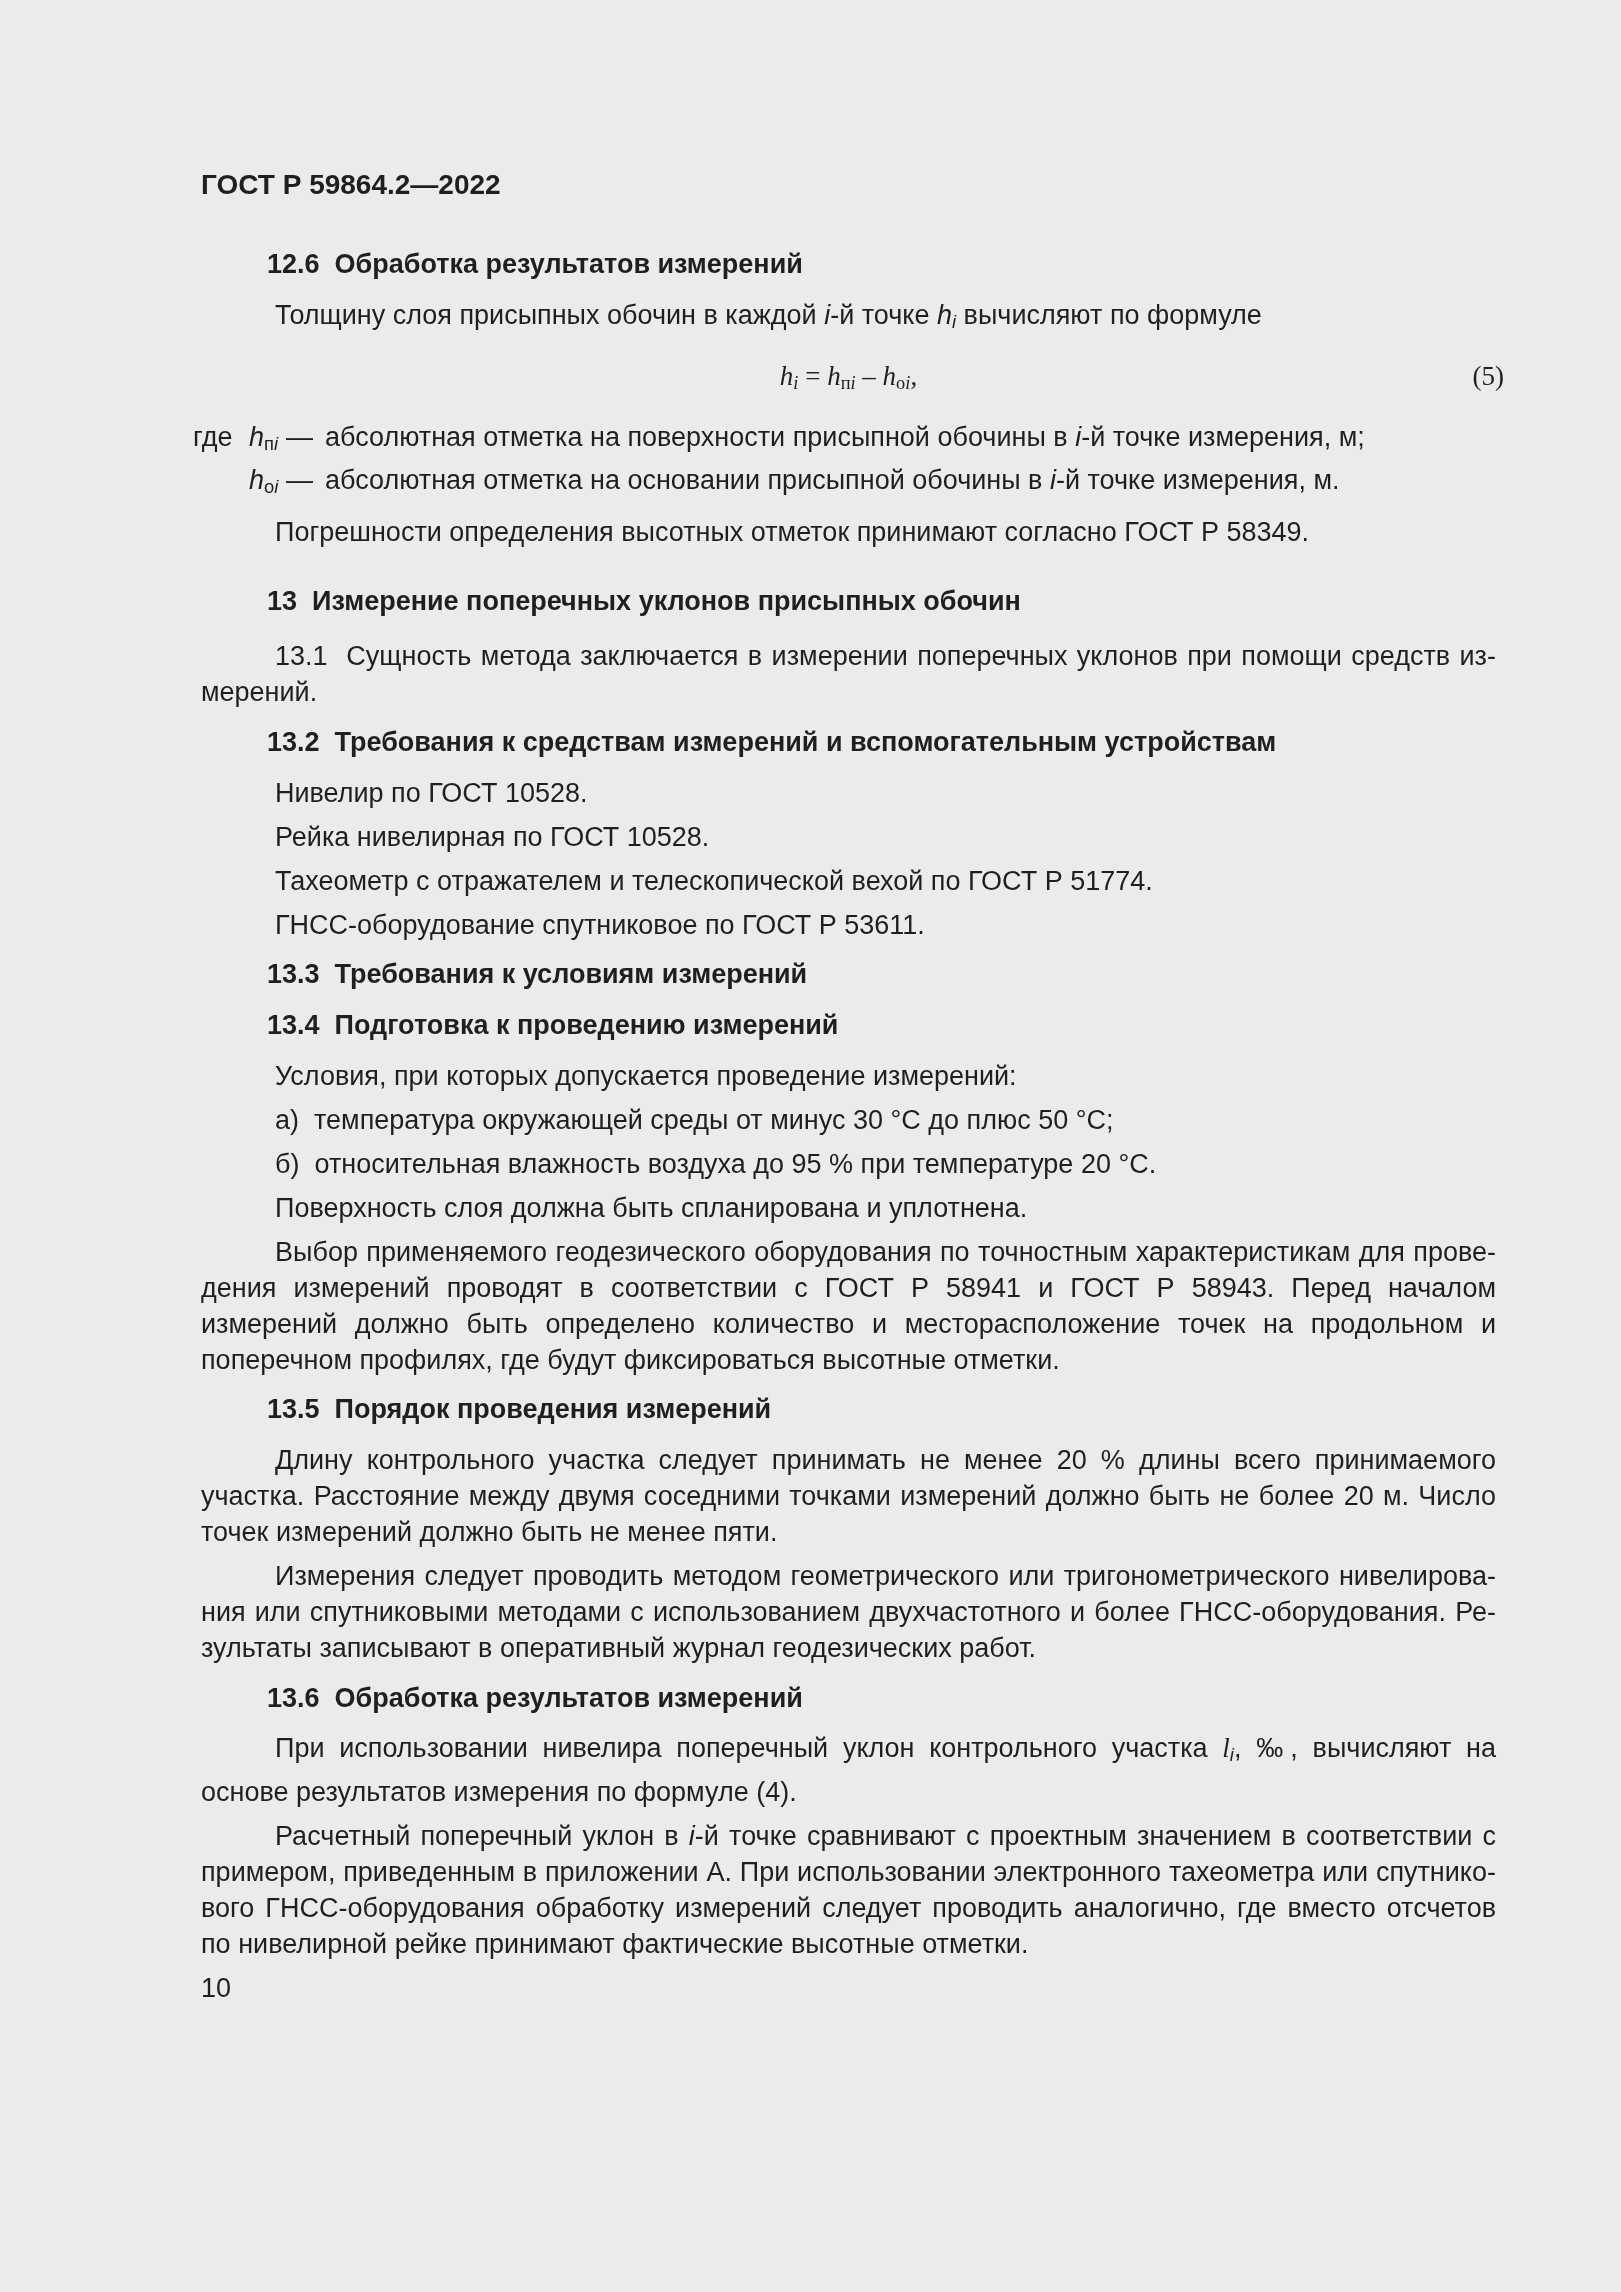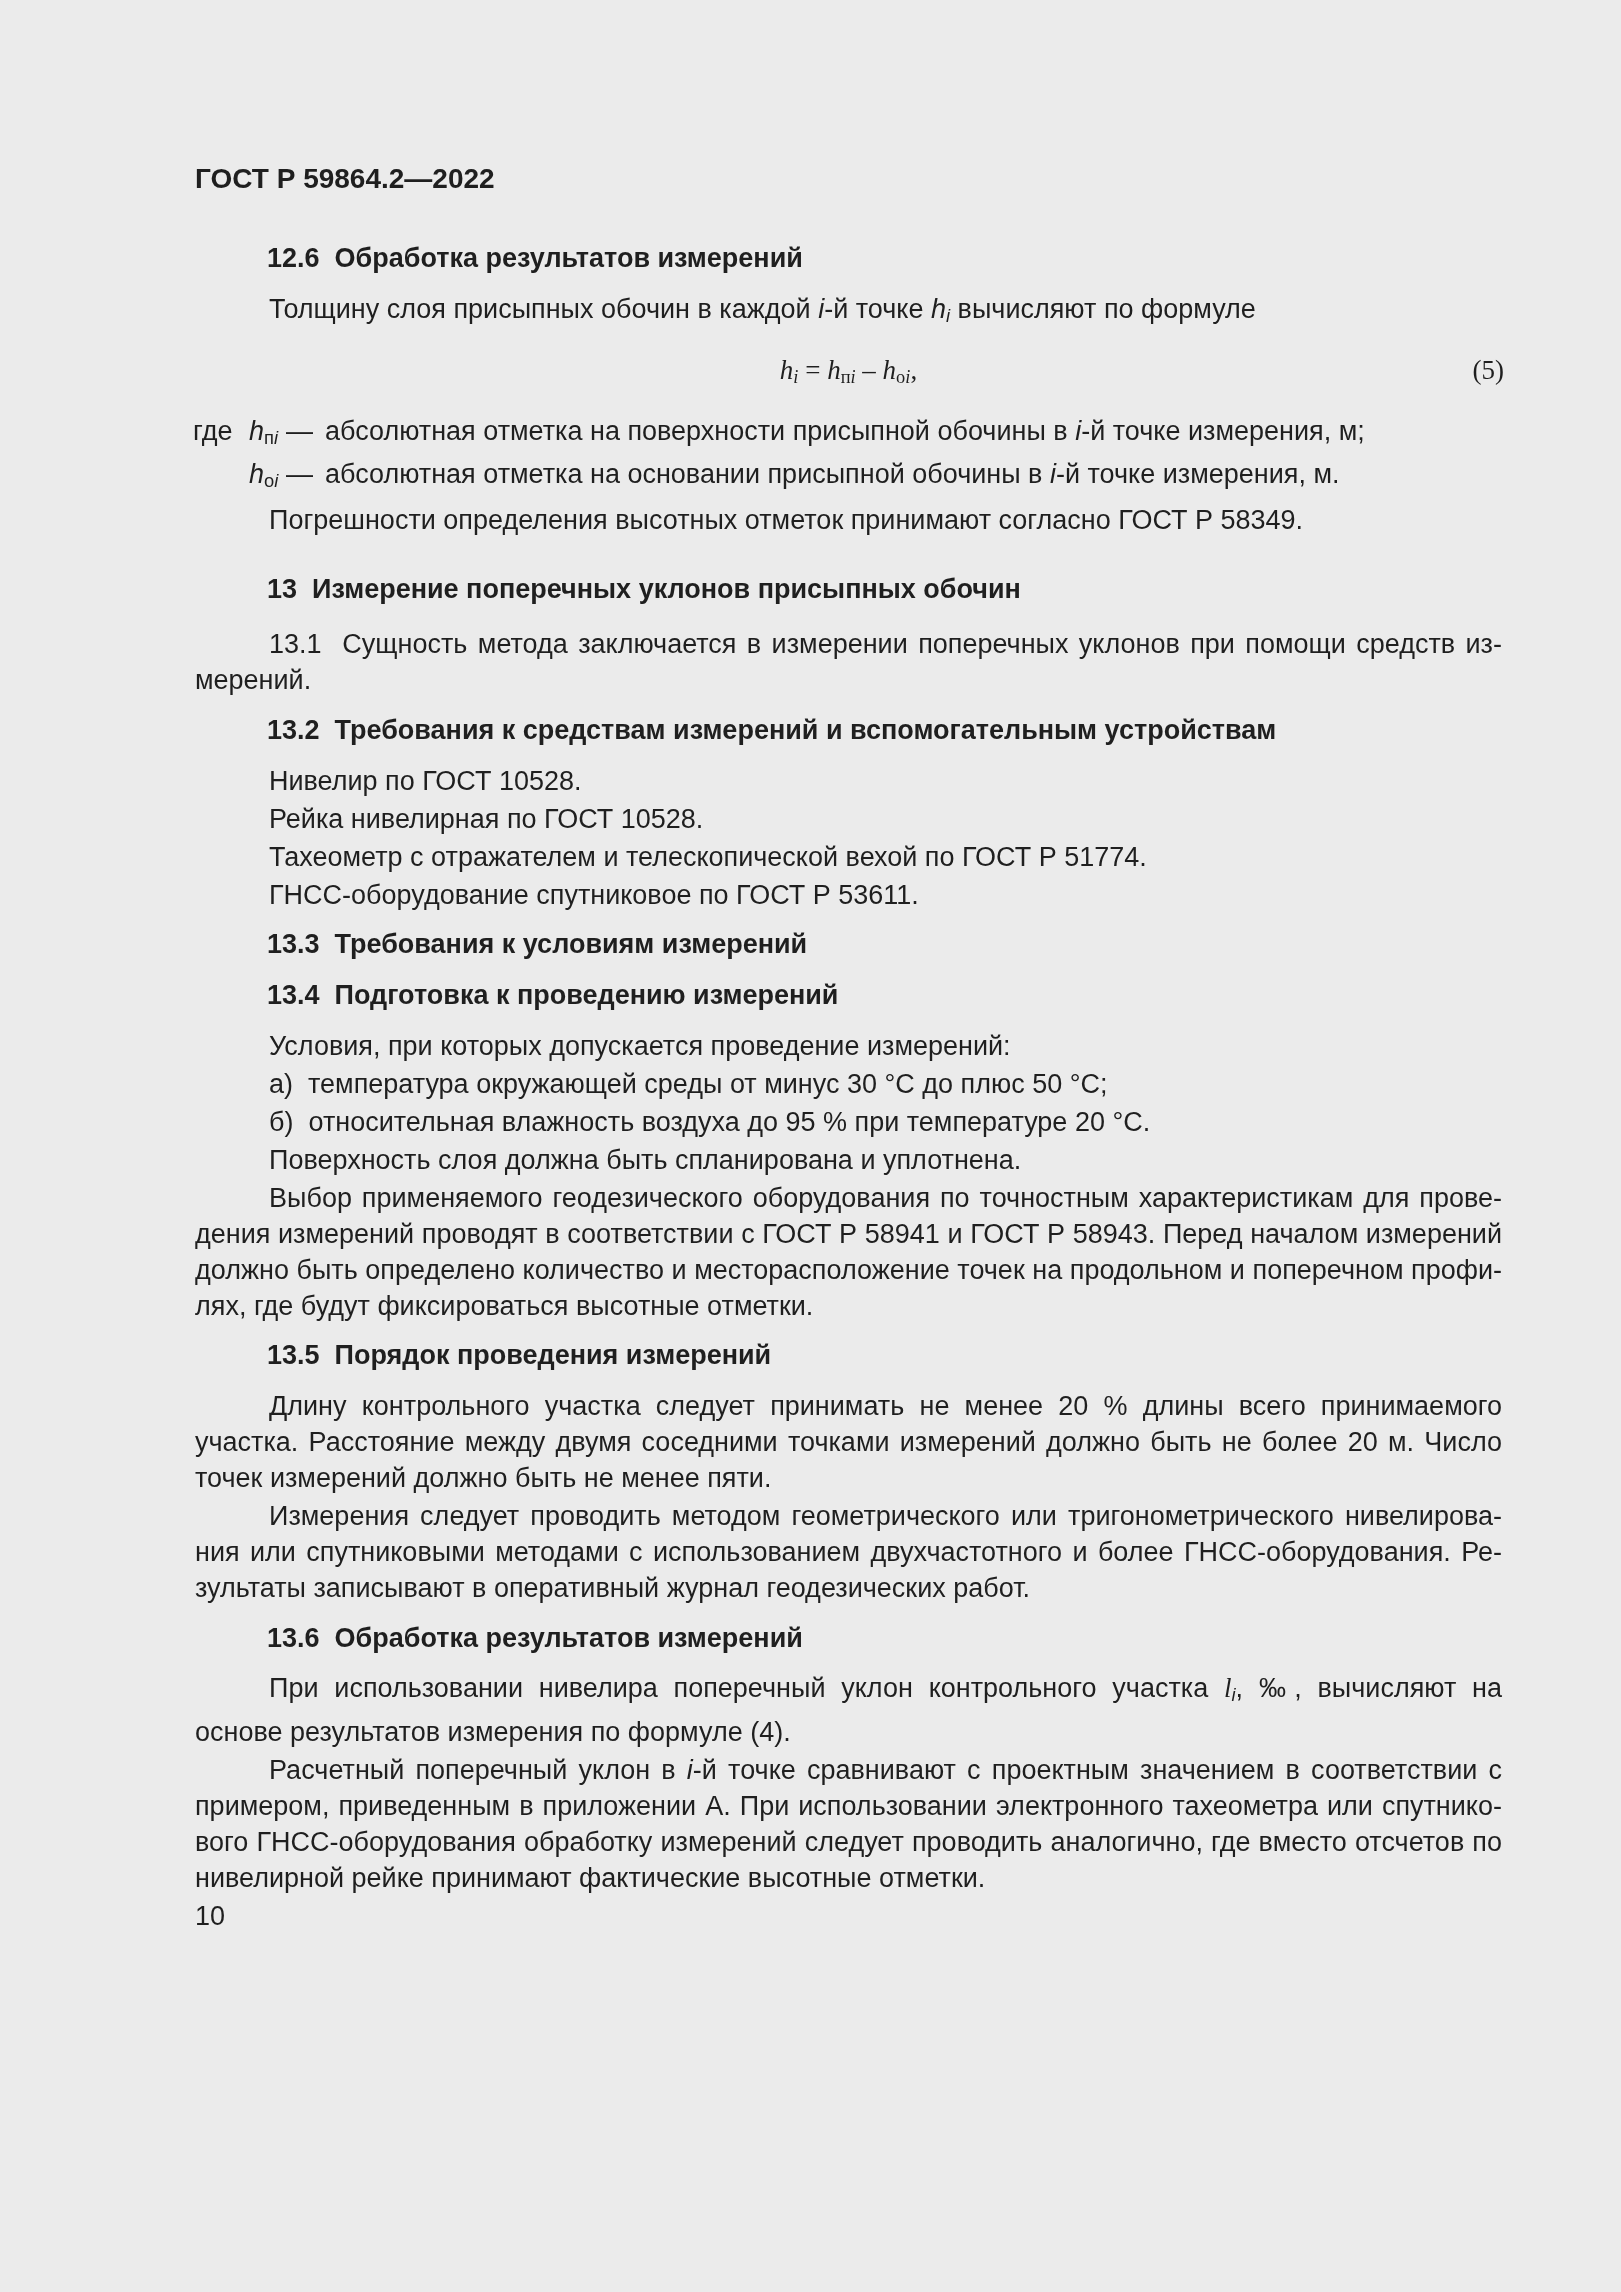--- a/index.html
+++ b/index.html
@@ -10,21 +10,21 @@
     height: 2293px;
     box-sizing: border-box;
     background: #ebebeb;
     color: #1f1f1f;
     font-family: "Liberation Sans", "DejaVu Sans", sans-serif;
     font-size: 27px;
     line-height: 36px;
     padding: 159px 117px 0 193px;
     overflow: hidden;
   }
-  p { margin: 2px; }
+  p { margin: 8px; }
   .hdr {
     font-weight: bold;
     font-size: 28px;
     margin-bottom: 43px;
     text-align: left;
   }
   .body { text-align: justify; }
   .ind { text-indent: 74px; }
   .sec {
     font-weight: bold;

